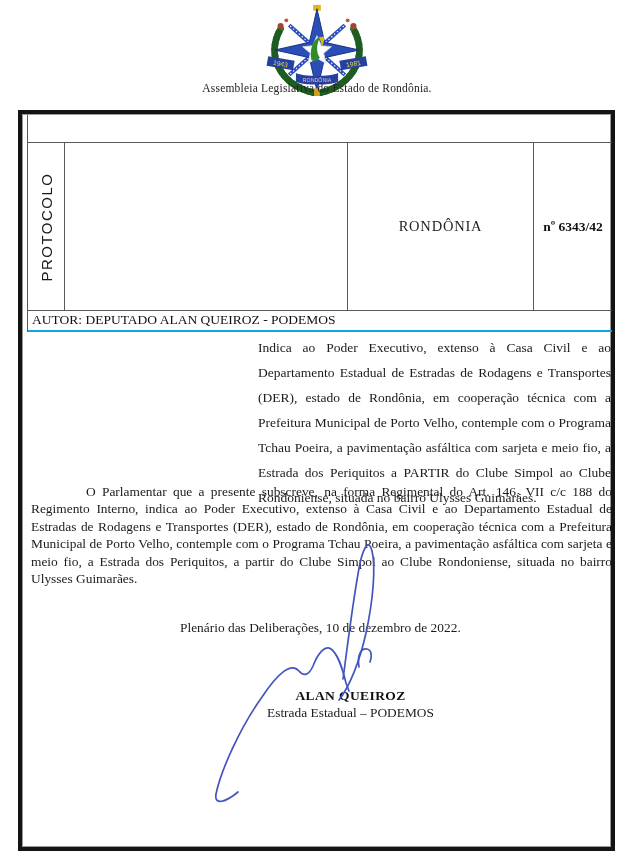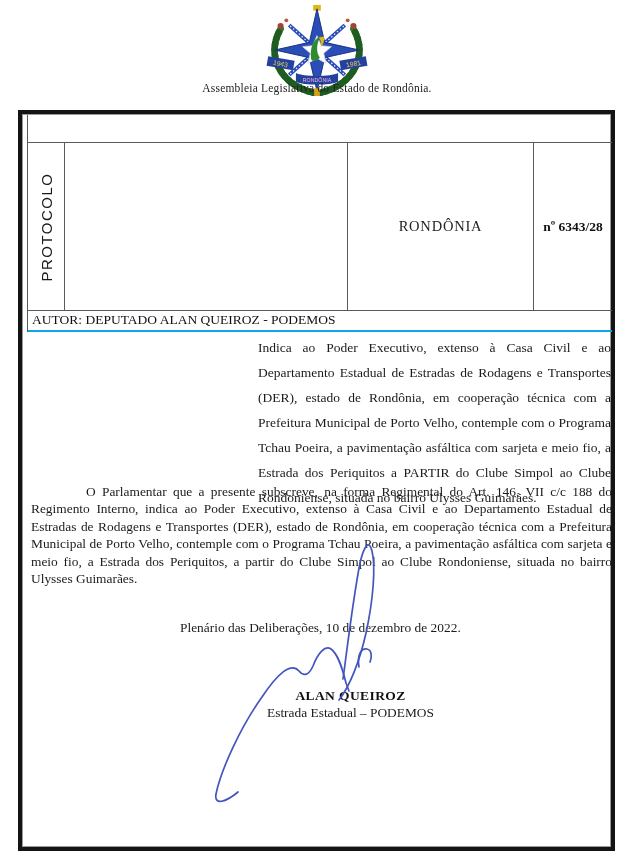--- a/index.html
+++ b/index.html
@@ -136,21 +136,21 @@
   <div class="frame">
 
     <div class="ptable">
       <div class="prow1"></div>
       <div class="prow2">
         <div class="cell-protocolo">
           <span>PROTOCOLO</span>
         </div>
         <div class="cell-blank"></div>
         <div class="cell-indicacao">RONDÔNIA</div>
-        <div class="cell-number">nº 6343/28</div>
+        <div class="cell-number">nº 6343/42</div>
       </div>
       <div class="prow3">AUTOR: DEPUTADO ALAN QUEIROZ - PODEMOS</div>
     </div>
 
     <div class="ementa">Indica ao Poder Executivo, extenso à Casa Civil e ao Departamento Estadual de Estradas de Rodagens e Transportes (DER), estado de Rondônia, em cooperação técnica com a Prefeitura Municipal de Porto Velho, contemple com o Programa Tchau Poeira, a pavimentação asfáltica com sarjeta e meio fio, a Estrada dos Periquitos a PARTIR do Clube Simpol ao Clube Rondoniense, situada no bairro Ulysses Guimarães.</div>
 
     <div class="main-par">O Parlamentar que a presente subscreve, na forma Regimental do Art. 146, VII c/c 188 do Regimento Interno, indica ao Poder Executivo, extenso à Casa Civil e ao Departamento Estadual de Estradas de Rodagens e Transportes (DER), estado de Rondônia, em cooperação técnica com a Prefeitura Municipal de Porto Velho, contemple com o Programa Tchau Poeira, a pavimentação asfáltica com sarjeta e meio fio, a Estrada dos Periquitos, a partir do Clube Simpol ao Clube Rondoniense, situada no bairro Ulysses Guimarães.</div>
 
     <div class="date-line">Plenário das Deliberações, 10 de dezembro de 2022.</div>
 

